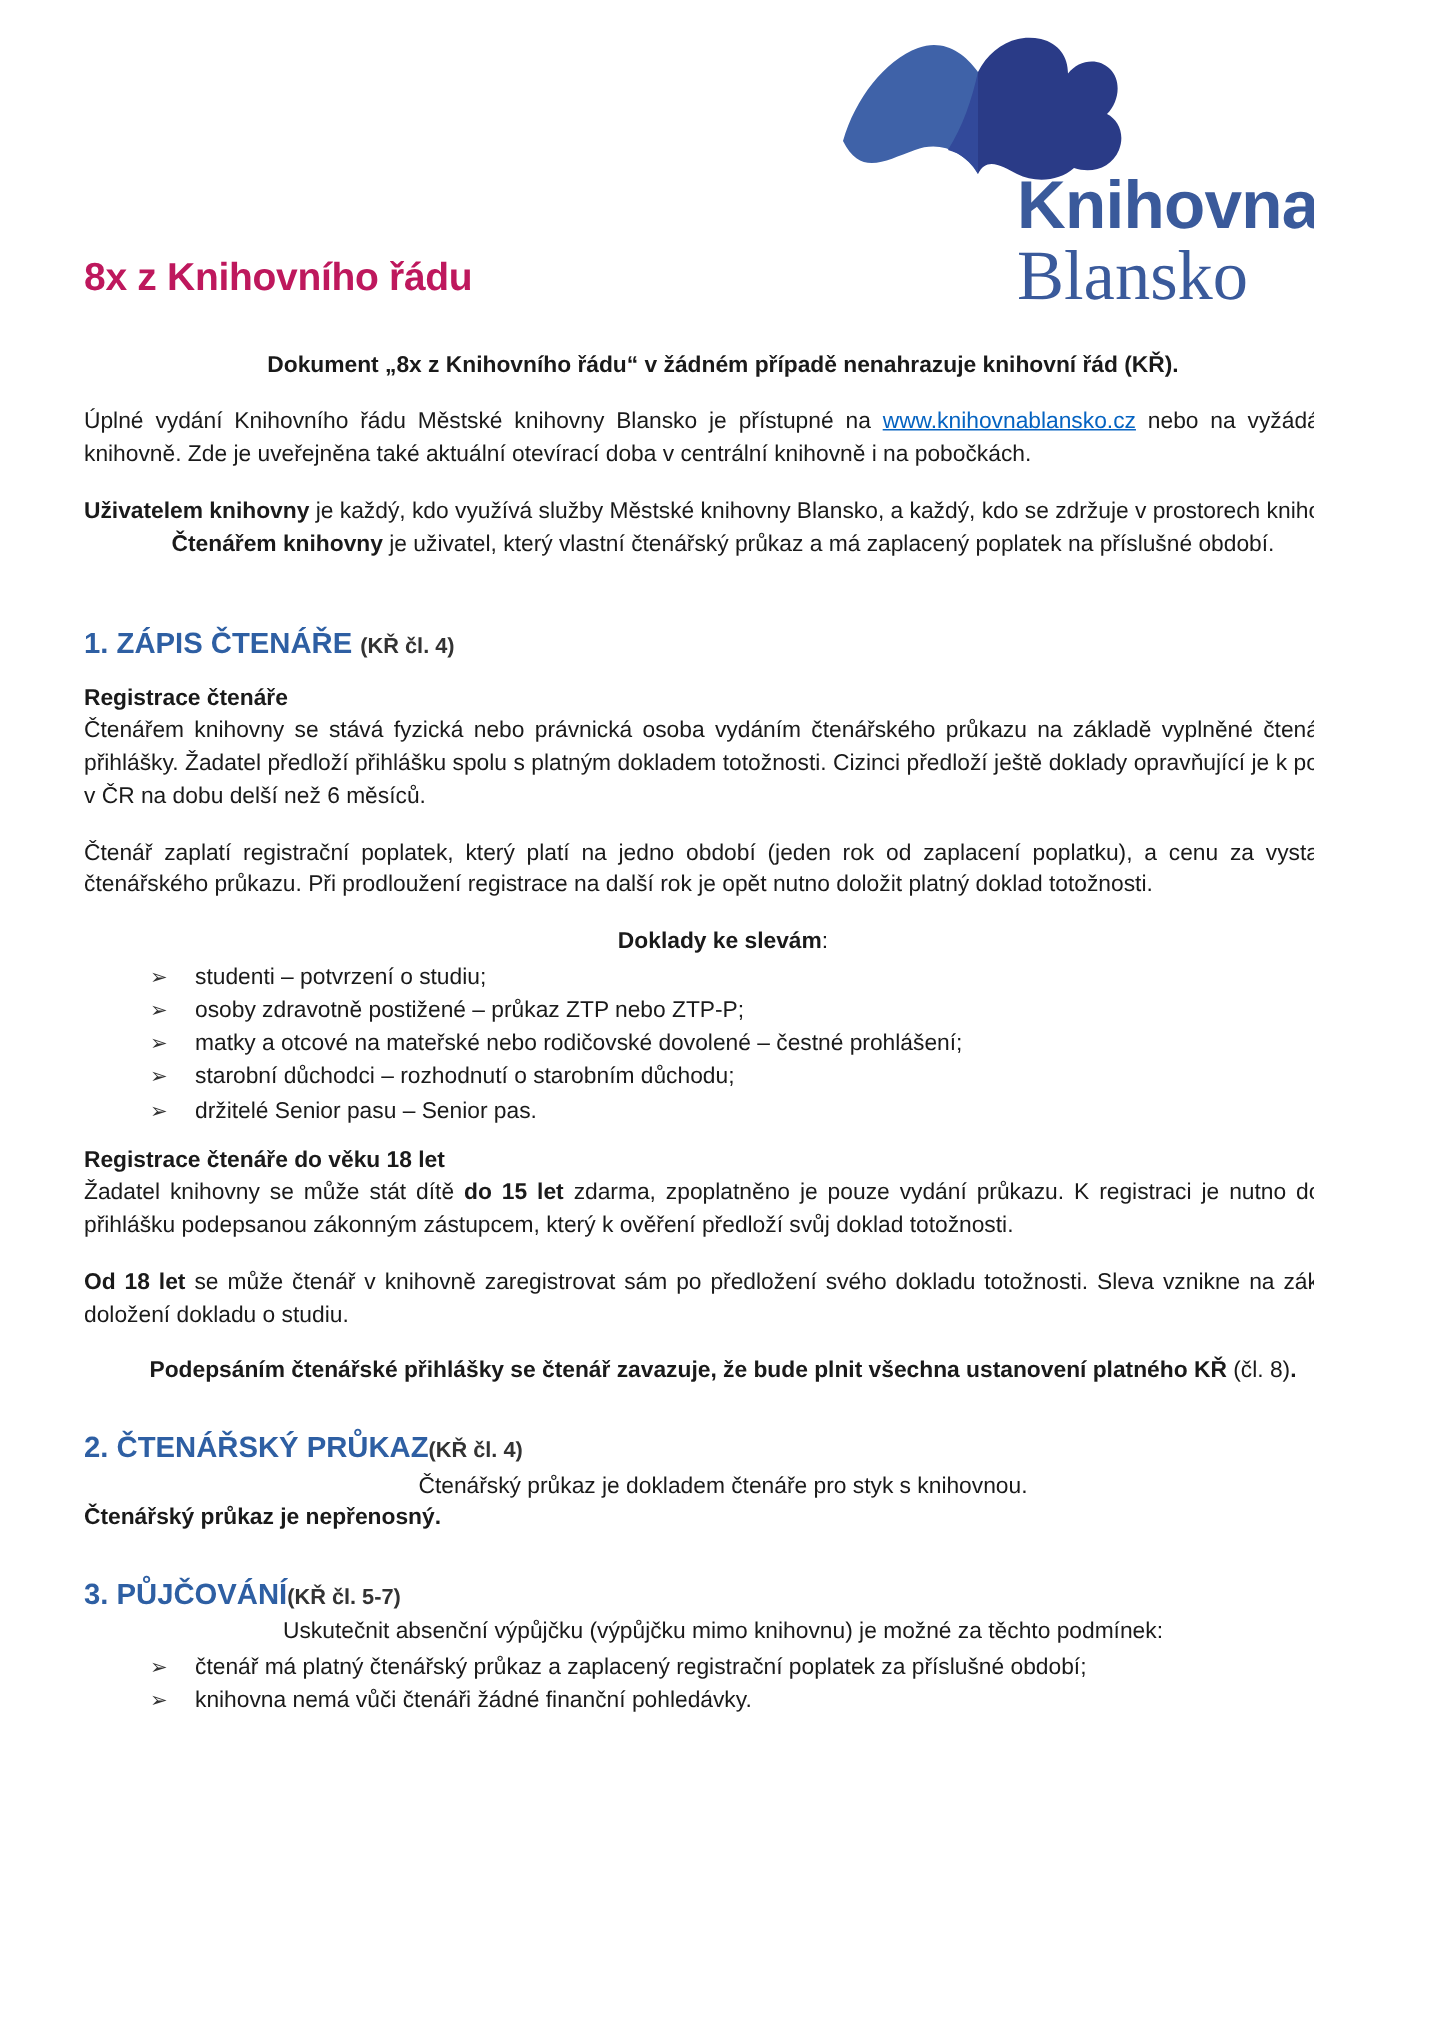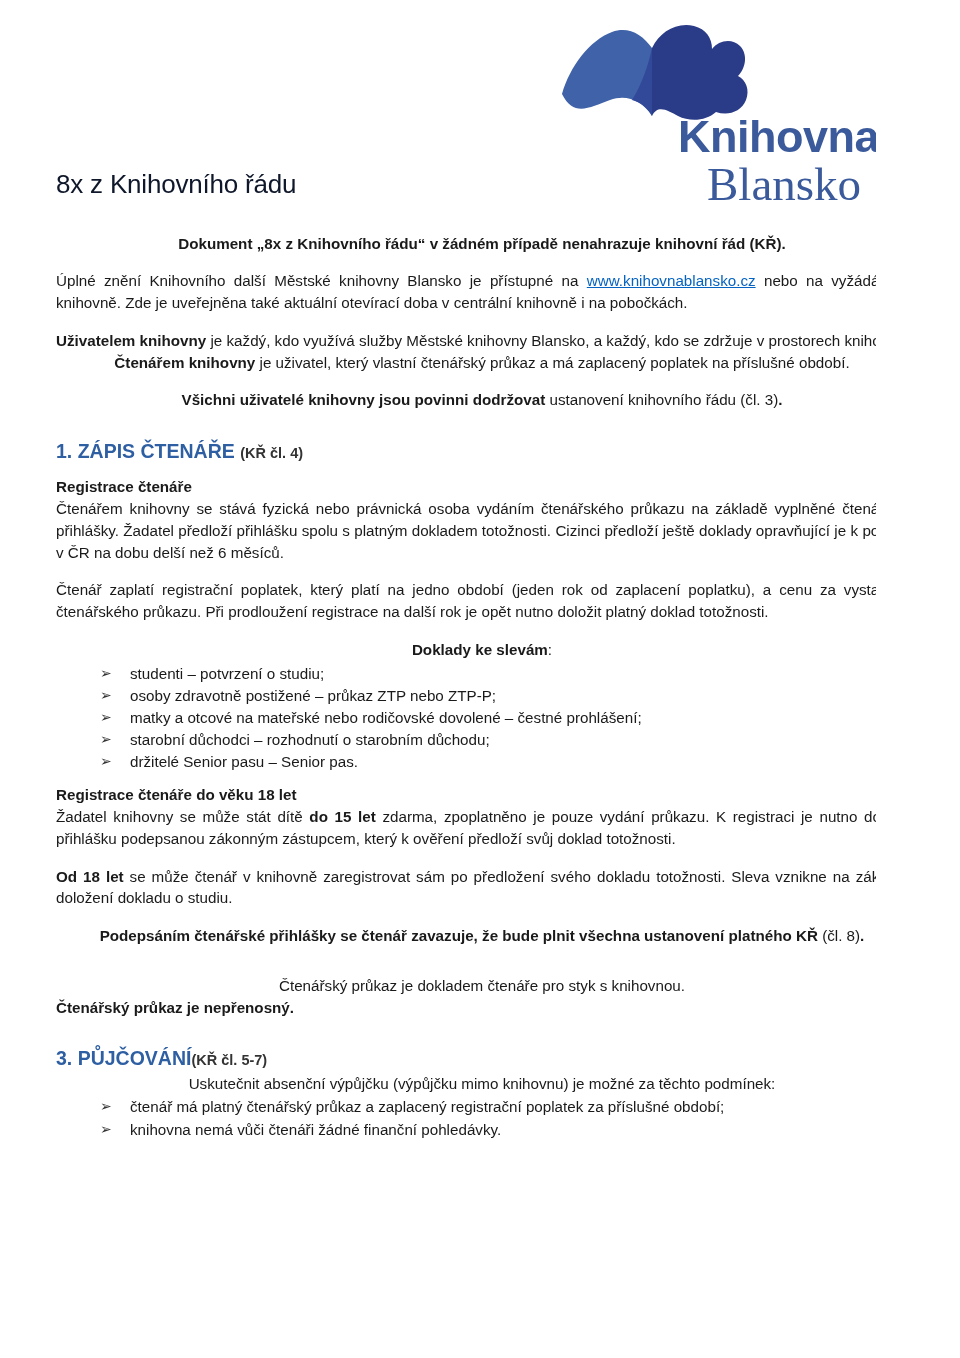--- a/index.html
+++ b/index.html
@@ -53,35 +53,34 @@
     display: block;
   }
   .logo-blansko {
     font-family: "Liberation Serif", serif;
     font-weight: normal;
     font-size: 47px;
     letter-spacing: 0px;
     color: #3a5a9b;
     display: block;
     margin-top: 2px;
-    margin-left: 29px;
   }
 
   
   .content {
     position: absolute;
     left: 56px;
     top: 170px;
     width: 852px;
   }
 
   h1.doc-title {
     font-size: 26px;
-    font-weight: normal;
-    color: #0f172a;
+    font-weight: bold;
+    color: #be185d;
     margin: 0 0 34px 0;
     letter-spacing: -0.2px;
     line-height: 1.1;
   }
 
   h2.section-title {
     font-size: 19.5px;
     font-weight: bold;
     color: #2e5fa3;
     margin: 0 0 2px 0;
@@ -165,38 +164,35 @@
 
     <h1 class="doc-title">8x z Knihovního řádu</h1>
 
     <p class="lead">
       <strong>Dokument „8x z Knihovního řádu“ v žádném případě nenahrazuje knihovní řád (KŘ).</strong>
     </p>
 
     <div class="sp-2"></div>
 
     <p>
-      <span>Úplné znění Knihovního další Městské knihovny Blansko je přístupné na </span><a class="link" href="#">www.knihovnablansko.cz</a><span> nebo na vyžádání v knihovně. Zde je uveřejněna také aktuální otevírací doba v centrální knihovně i na pobočkách.</span>
+      <span>Úplné vydání Knihovního řádu Městské knihovny Blansko je přístupné na </span><a class="link" href="#">www.knihovnablansko.cz</a><span> nebo na vyžádání v knihovně. Zde je uveřejněna také aktuální otevírací doba v centrální knihovně i na pobočkách.</span>
     </p>
 
     <div class="sp-2"></div>
 
     <p>
       <strong>Uživatelem knihovny</strong><span> je každý, kdo využívá služby Městské knihovny Blansko, a každý, kdo se zdržuje v prostorech knihovny.</span>
     </p>
 
     <p class="tight">
       <strong>Čtenářem knihovny</strong><span> je uživatel, který vlastní čtenářský průkaz a má zaplacený poplatek na příslušné období.</span>
     </p>
 
     <div class="sp-2"></div>
 
-    <p class="tight">
-      <strong>Všichni uživatelé knihovny jsou povinni dodržovat</strong><span> ustanovení knihovního řádu </span><span>(čl. 3)</span><strong>.</strong>
-    </p>
 
     <div class="sp-4"></div>
 
     <h2 class="section-title">
       <span>1. ZÁPIS ČTENÁŘE</span>
       <span class="artref">(KŘ čl. 4)</span>
     </h2>
 
     <div class="sp-1"></div>
 
@@ -250,20 +246,23 @@
     </p>
 
     <div class="sp-2"></div>
 
     <p class="tight">
       <strong>Podepsáním čtenářské přihlášky se čtenář zavazuje, že bude plnit všechna ustanovení platného KŘ</strong><span> (čl. 8)</span><strong>.</strong>
     </p>
 
     <div class="sp-4"></div>
 
+    <h2 class="section-title">
+      <span>2. ČTENÁŘSKÝ PRŮKAZ</span><span class="artref">(KŘ čl. 4)</span>
+    </h2>
 
     <p class="tight">Čtenářský průkaz je dokladem čtenáře pro styk s knihovnou.</p>
     <p class="subhead">Čtenářský průkaz je nepřenosný.</p>
 
     <div class="sp-4"></div>
 
     <h2 class="section-title">
       <span>3. PŮJČOVÁNÍ</span><span class="artref">(KŘ čl. 5-7)</span>
     </h2>
 

